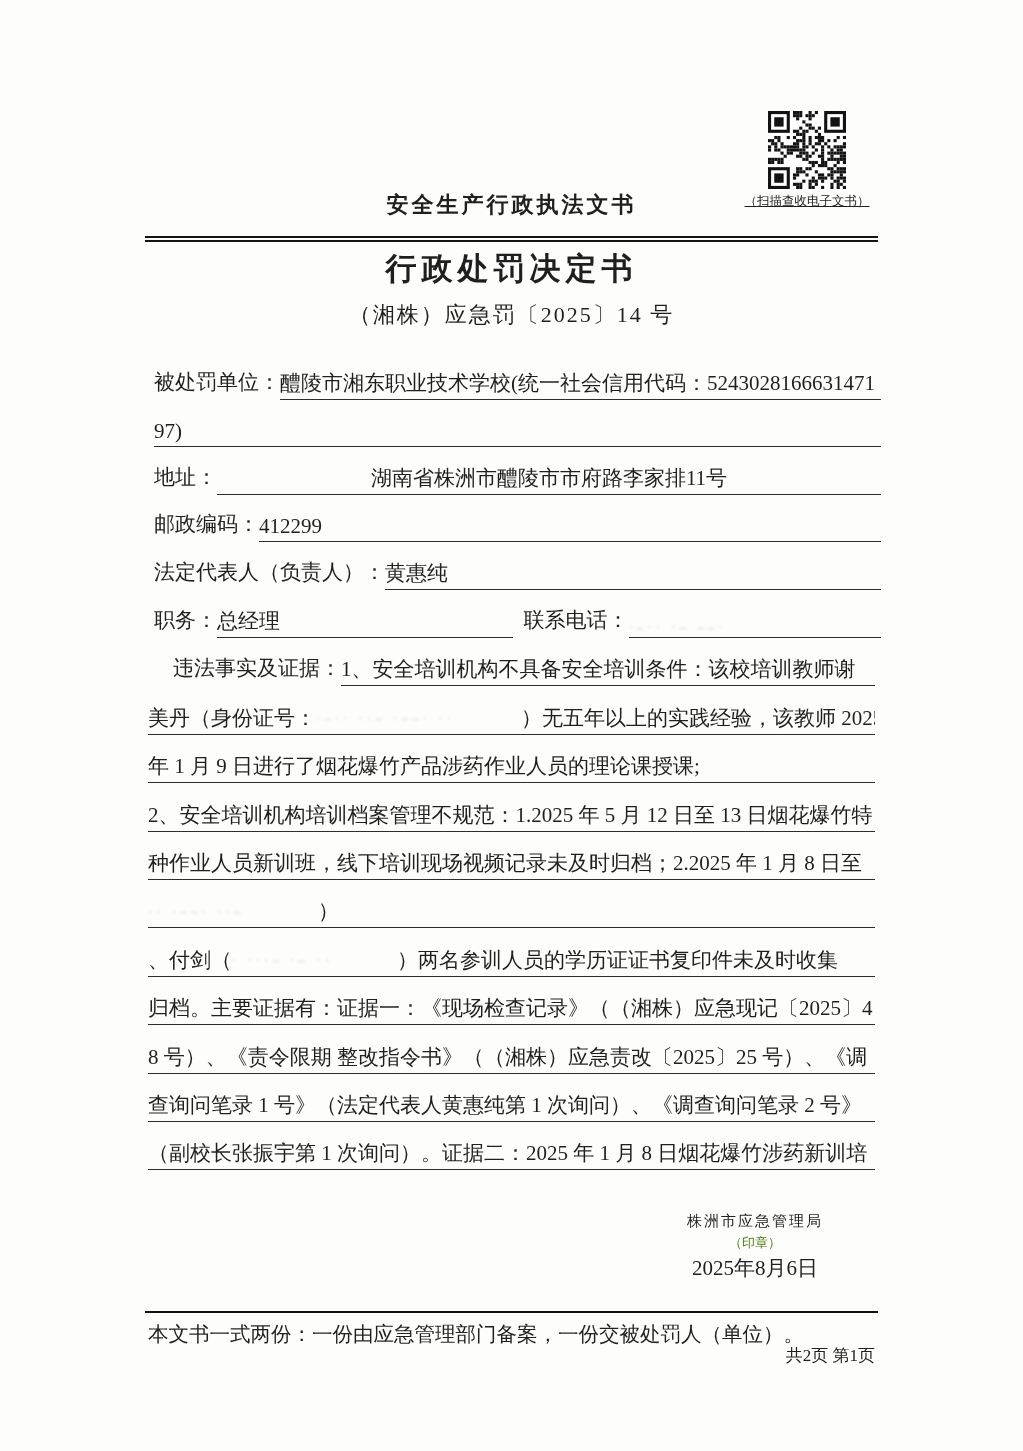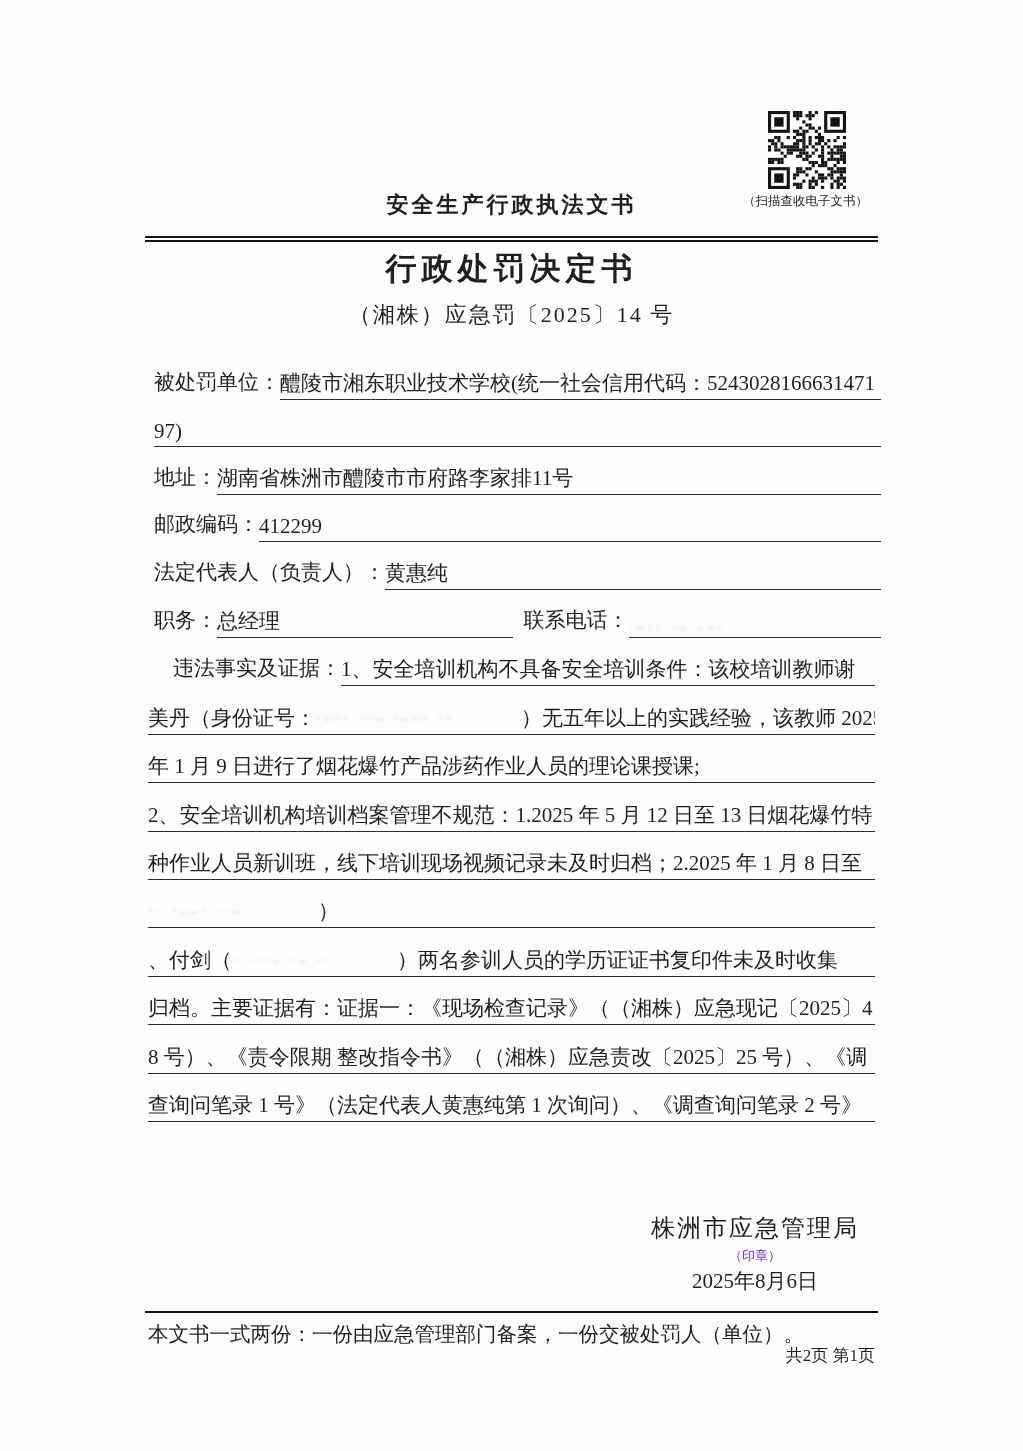--- a/index.html
+++ b/index.html
@@ -7,21 +7,21 @@
   body {
     background:#e8e8e8;
     font-family:"Liberation Serif","DejaVu Serif",serif;
     color:#1f1f1f;
   }
   .page {
     position:relative; width:1023px; height:1451px;
     background:#fdfdfc; overflow:hidden;
   }
   
-  .qr-block { position:absolute; left:743px; top:111px; width:128px; text-align:left; }
+  .qr-block { position:absolute; left:743px; top:111px; width:128px; text-align:center;text-decoration:underline; }
   .qr { width:78px; height:78px; margin:0 auto; }
   .qr-caption { font-size:12.5px; margin-top:4px; color:#222; white-space:nowrap; }
   
   .letterhead {
     position:absolute; left:148px; top:190px; width:727px; text-align:center;
     font-size:22px; font-weight:bold; letter-spacing:3px; white-space:nowrap;
   }
   .double-rule {
     position:absolute; left:145px; top:236px; width:733px; height:6px;
     border-top:2.4px solid #141414; border-bottom:2px solid #141414;
@@ -52,22 +52,22 @@
     min-width:0; overflow:hidden;
   }
   .fgroup > span { flex:none; white-space:pre; }
   .redacted {
     display:inline-block; align-self:center;
     filter:blur(1.8px); opacity:.5; color:#7a7a7a;
     font-size:13px; letter-spacing:4px; overflow:hidden; height:16px;
   }
   
   .signature { position:absolute; left:645px; top:1212px; width:220px; text-align:center; }
-  .agency { font-size:24px; letter-spacing:2px; white-space:nowrap; }
-  .seal-hint { font-size:13px; color:#6d28d9; margin-top:3px; }
+  .agency { font-size:15px; letter-spacing:2px; white-space:nowrap; }
+  .seal-hint { font-size:13px; color:#4d7c0f; margin-top:3px; }
   .sig-date { font-size:21px; margin-top:2px; white-space:nowrap; }
   
   .foot-rule { position:absolute; left:145px; top:1311px; width:733px; border-top:2.6px solid #111; }
   .footer-note { position:absolute; left:148px; top:1320px; width:727px; font-size:20.5px; white-space:nowrap; }
   .pagination { position:absolute; left:148px; top:1344px; width:727px; text-align:right; font-size:17px; }
 </style>
 </head>
 <body>
 
 <div class="page">
@@ -295,36 +295,37 @@
   </div>
 
   <div class="letterhead">安全生产行政执法文书</div>
   <div class="double-rule"></div>
   <div class="doc-title">行政处罚决定书</div>
   <div class="doc-number">（湘株）应急罚〔2025〕14 号</div>
 
   <div class="lines fields">
       <div class="fline"><span class="flabel">被处罚单位：</span><span class="fgroup" style="flex: 1 1 0%;"><span>醴陵市湘东职业技术学校(统一社会信用代码：5243028166631471</span></span></div>
       <div class="fline"><span class="fgroup" style="flex: 1 1 0%;"><span>97)</span></span></div>
-      <div class="fline"><span class="flabel">地址：</span><span class="fgroup" style="flex: 1 1 0%;"><span>湖南省株洲市醴陵市市府路李家排11号</span></span></div>
+      <div class="fline"><span class="flabel">地址：</span><span class="fgroup" style="flex: 1 1 0%; justify-content: center;"><span>湖南省株洲市醴陵市市府路李家排11号</span></span></div>
       <div class="fline"><span class="flabel">邮政编码：</span><span class="fgroup" style="flex: 1 1 0%;"><span>412299</span></span></div>
       <div class="fline"><span class="flabel">法定代表人（负责人）：</span><span class="fgroup" style="flex: 1 1 0%;"><span>黄惠纯</span></span></div>
       <div class="fline"><span class="flabel">职务：</span><span class="fgroup" style="width: 296px; font-family: Liberation Mono, monospace;"><span>总经理</span></span><span class="flabel">  联系电话：</span><span class="fgroup" style="flex: 1 1 0%;"><span class="redacted" style="width: 145px;">·–·· ·– ––·</span></span></div>
     </div>
   <div class="lines facts">
       <div class="fline indent"><span class="flabel">违法事实及证据：</span><span class="fgroup" style="flex: 1 1 0%;"><span>1、安全培训机构不具备安全培训条件：该校培训教师谢</span></span></div>
       <div class="fline"><span class="fgroup" style="flex: 1 1 0%;"><span>美丹（身份证号：</span><span class="redacted" style="width: 205px;">·–·· ··– ·––· ··</span><span>）无五年以上的实践经验，该教师 2025</span></span></div>
       <div class="fline"><span class="fgroup" style="flex: 1 1 0%;"><span>年 1 月 9 日进行了烟花爆竹产品涉药作业人员的理论课授课;</span></span></div>
       <div class="fline"><span class="fgroup" style="flex: 1 1 0%;"><span>2、安全培训机构培训档案管理不规范：1.2025 年 5 月 12 日至 13 日烟花爆竹特</span></span></div>
       <div class="fline"><span class="fgroup" style="flex: 1 1 0%;"><span>种作业人员新训班，线下培训现场视频记录未及时归档；2.2025 年 1 月 8 日至</span></span></div>
       <div class="fline"><span class="fgroup" style="flex: 1 1 0%;"><span class="redacted" style="width: 170px;">·· ·––· ··–</span><span>）</span></span></div>
       <div class="fline"><span class="fgroup" style="flex: 1 1 0%;"><span>、付剑（</span><span class="redacted" style="width: 165px;">· ···– ·– ··</span><span>）两名参训人员的学历证证书复印件未及时收集</span></span></div>
       <div class="fline"><span class="fgroup" style="flex: 1 1 0%;"><span>归档。主要证据有：证据一：《现场检查记录》（（湘株）应急现记〔2025〕4</span></span></div>
       <div class="fline"><span class="fgroup" style="flex: 1 1 0%;"><span>8 号）、《责令限期 整改指令书》（（湘株）应急责改〔2025〕25 号）、《调</span></span></div>
       <div class="fline"><span class="fgroup" style="flex: 1 1 0%;"><span>查询问笔录 1 号》（法定代表人黄惠纯第 1 次询问）、《调查询问笔录 2 号》</span></span></div>
+      <div class="fline"><span class="fgroup" style="flex: 1 1 0%;"><span>（副校长张振宇第 1 次询问）。证据二：2025 年 1 月 8 日烟花爆竹涉药新训培</span></span></div>
     </div>
 
   <div class="signature">
     <div class="agency">株洲市应急管理局</div>
     <div class="seal-hint">（印章）</div>
     <div class="sig-date">2025年8月6日</div>
   </div>
 
   <div class="foot-rule"></div>
   <div class="footer-note">本文书一式两份：一份由应急管理部门备案，一份交被处罚人（单位）。</div>

